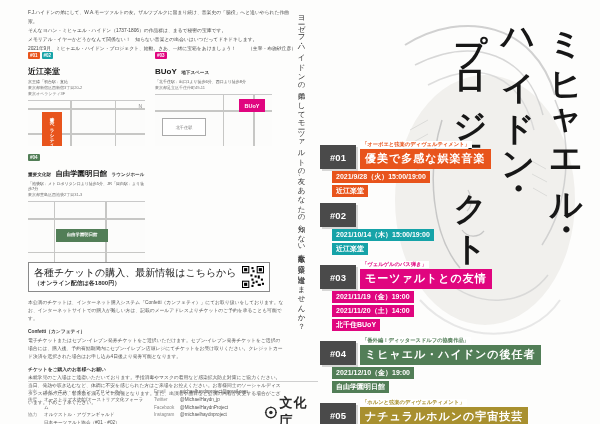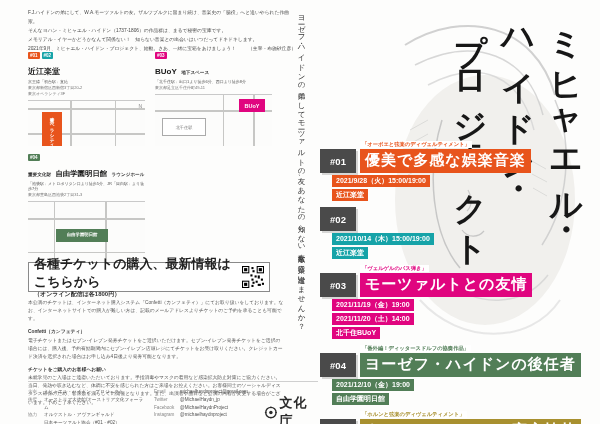--- a/index.html
+++ b/index.html
@@ -32,21 +32,21 @@
   .m-v{position:absolute;top:0;bottom:0;width:1.5px;background:#c7c7c5;}
   .mapbox{position:absolute;color:#fff;font-weight:bold;display:flex;align-items:center;
           justify-content:center;text-align:center;font-size:5px;line-height:1.1;}
   .mapbox.vert{writing-mode:vertical-rl;text-orientation:upright;}
   .station{position:absolute;border:1px solid #aaa;background:#fff;color:#777;font-size:4.2px;
            display:flex;align-items:center;justify-content:center;}
   .compass{position:absolute;top:2px;right:3px;font-size:5px;color:#888;}
   
   .ticketbox{position:absolute;left:28px;top:262px;width:242px;height:30px;border:1px solid #8a8a8a;
              display:flex;align-items:center;justify-content:space-between;padding:0 5px;box-sizing:border-box;background:#fff;}
-  .ticket-head{font-size:13px;font-weight:bold;color:#222;line-height:1.35;}
+  .ticket-head{font-size:10px;font-weight:normal;color:#222;line-height:1.35;}
   .ticket-note{font-size:6px;font-weight:bold;color:#333;}
   .qr{width:22px;height:22px;flex:none;}
   
   .notes{position:absolute;left:28px;top:299px;width:256px;font-size:4.8px;line-height:1.7;color:#555;}
   .note{margin-bottom:5px;}
   .note-h{font-weight:bold;color:#333;}
   
   .footer{position:absolute;left:28px;top:381px;width:290px;border-top:1px solid #cfcfcf;
           padding-top:6px;display:flex;align-items:flex-start;}
   .credits{width:128px;}
@@ -59,21 +59,21 @@
   .agency-name{font-family:"Liberation Serif","DejaVu Serif",serif;font-weight:bold;
                font-size:13px;color:#2b2b2b;letter-spacing:1px;margin-left:2px;}
   
   .concerts{position:absolute;left:320px;top:141px;width:272px;z-index:4;display:flex;
             flex-direction:column;gap:6px;}
   .concert-top{display:flex;align-items:flex-end;}
   .concert-num{width:36px;height:24px;background:#4a4a4a;color:#fff;font-weight:bold;font-size:9.5px;
                display:flex;align-items:center;justify-content:center;flex:none;box-shadow:2px 2px 0 rgba(0,0,0,.15);}
   .concert-head{margin-left:4px;min-width:0;}
   .concert-series{font-size:5.3px;font-weight:bold;background:#fff;display:table;padding:0 2px;white-space:nowrap;}
-  .concert-title{color:#fff;font-weight:800;font-size:15px;letter-spacing:1px;padding:2px 5px 3px;
+  .concert-title{color:#fff;font-weight:800;font-size:11px;letter-spacing:1px;padding:2px 5px 3px;
                  display:table;white-space:nowrap;margin-top:1px;}
   .concert-meta{margin-left:12px;}
   .strip{display:table;color:#fff;font-weight:bold;font-size:7px;padding:1px 4px;margin-top:2px;white-space:nowrap;}
 </style>
 </head>
 <body>
 
 <svg class="sketch" viewBox="0 0 250 424" aria-hidden="true">
   <ellipse cx="135" cy="200" rx="90" ry="125" fill="#f1f0ed"></ellipse>
   <path d="M55,45 C115,8 185,25 205,95" stroke="#c6c6c6" stroke-width="2" fill="none" opacity="0.8"></path>
@@ -303,21 +303,21 @@
       <span class="strip" style="background-color: rgb(224, 5, 127);">2021/11/20（土）14:00</span>
       <span class="strip" style="background-color: rgb(224, 5, 127);">北千住BUoY</span>
     </div>
   </div>
 
   <div class="concert">
     <div class="concert-top">
       <div class="concert-num">#04</div>
       <div class="concert-head">
         <div class="concert-series" style="color: rgb(82, 126, 87);">「番外編！ディッタースドルフの協奏作品」</div>
-        <div class="concert-title" style="background-color: rgb(82, 126, 87);">ヨーゼフ・ハイドンの後任者</div>
+        <div class="concert-title" style="background-color: rgb(82, 126, 87);">ミヒャエル・ハイドンの後任者</div>
       </div>
     </div>
     <div class="concert-meta">
       <span class="strip" style="background-color: rgb(82, 126, 87);">2021/12/10（金）19:00</span>
       <span class="strip" style="background-color: rgb(82, 126, 87);">自由学園明日館</span>
     </div>
   </div>
 
   <div class="concert">
     <div class="concert-top">

